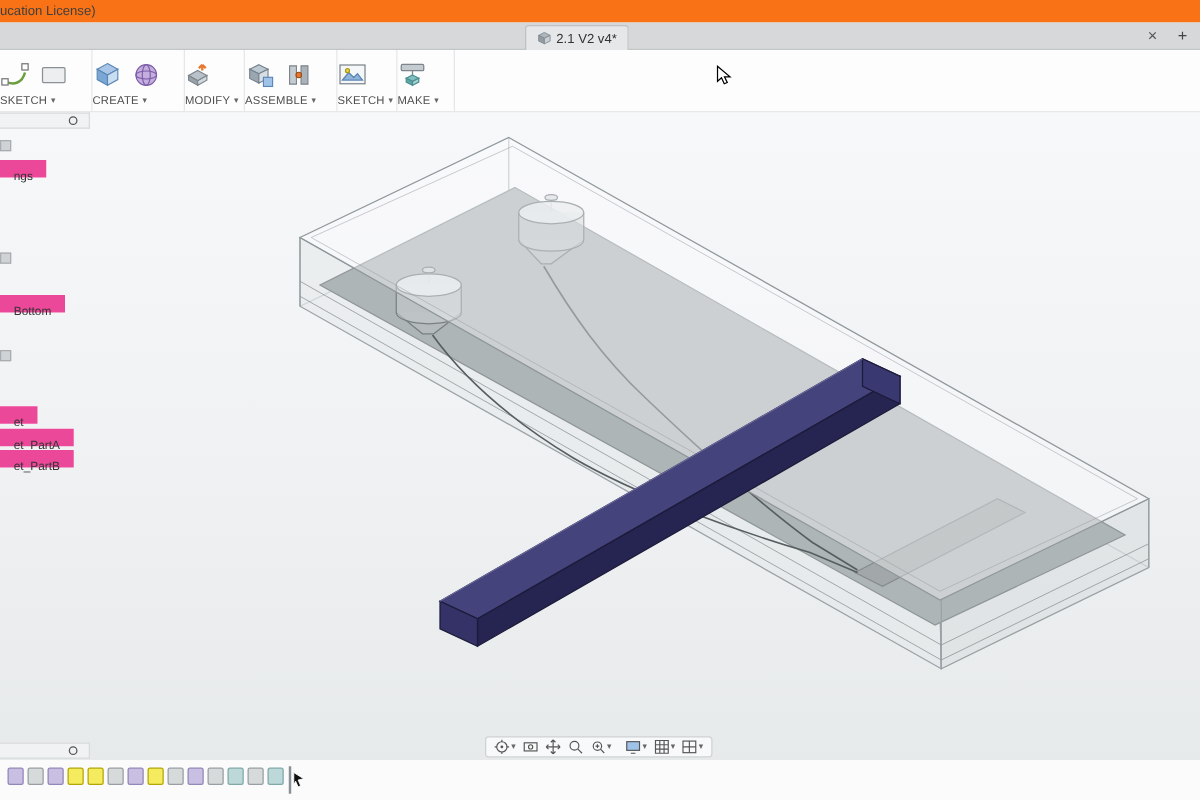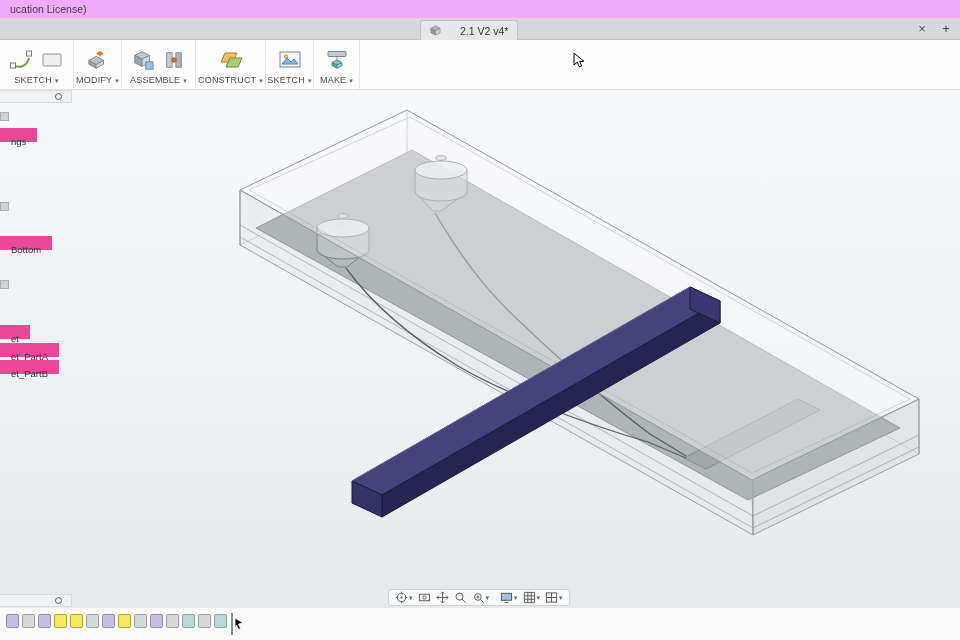--- a/index.html
+++ b/index.html
@@ -1,39 +1,39 @@
 <!DOCTYPE html>
 <html><head>
 <meta charset="utf-8">
 <style>
   *{margin:0;padding:0;box-sizing:border-box}
   html,body{width:960px;height:640px;overflow:hidden;background:#fff;
     font-family:"Liberation Sans",sans-serif;}
   #app{position:relative;width:960px;height:640px;background:#fff}
 
   
-  .titlebar{position:absolute;left:0;top:0;width:100%;height:18px;background:#f0abfc;
-    font-size:10.5px;color:#3f3f3f;line-height:18px;padding-left:10px}
+  .titlebar{position:absolute;left:0;top:0;width:100%;height:18px;background:#f97316;
+    font-size:10.5px;color:#3f3f3f;line-height:18px;padding-left:0}
 
   
   .tabstrip{position:absolute;left:0;top:18px;width:100%;height:22px;background:#d6d8d9;
     border-bottom:1px solid #c3c5c6}
   .tab{position:absolute;left:420px;top:2px;height:20px;background:#e5e7e8;
     border:1px solid #bfc1c2;border-bottom:none;border-radius:3px 3px 0 0;
-    display:flex;align-items:center;gap:19px;padding:0 9px;font-size:10.5px;color:#333}
+    display:flex;align-items:center;gap:4px;padding:0 9px;font-size:10.5px;color:#333}
   .tabclose{position:absolute;right:28px;top:0;width:20px;height:22px;text-align:center;
     line-height:21px;font-size:13px;color:#555}
   .tabadd{position:absolute;right:4px;top:0;width:20px;height:22px;text-align:center;
     line-height:21px;font-size:13px;color:#444}
 
   
   .toolbar{position:absolute;left:0;top:40px;width:100%;height:50px;background:#fdfdfe;
     border-bottom:1px solid #e0e1e2;display:flex;align-items:stretch}
   .tgroup{height:100%;border-right:1px solid #e6e7e8;display:flex;flex-direction:column;
-    align-items:center;justify-content:space-between;padding:4px 0 3px}
+    align-items:flex-start;justify-content:space-between;padding:4px 0 3px}
   .ticons{display:flex;gap:7px;align-items:center;flex:1}
   .tbico{display:inline-flex;align-items:center;justify-content:center}
   .tlabel{font-size:9px;color:#4d4d4d;display:flex;gap:3px;align-items:center;
     letter-spacing:.2px;padding-bottom:1px;white-space:nowrap}
   .caret{font-size:7px;color:#666;line-height:1}
   .selbox{width:24px;height:22px;background:#2fa8de;border:1px solid #1c7fb0;
     display:flex;align-items:center;justify-content:center;border-radius:2px}
 
   
   .canvas{position:absolute;left:0;top:90px;width:960px;height:518px;
@@ -108,20 +108,42 @@
               <rect x="3" y="5" width="18" height="12" rx="1" fill="#eceeef" stroke="#8a9094"></rect>
             </svg>
         </span>
       </div>
       <div class="tlabel">
         <span>SKETCH</span>
           <span class="caret">▾</span>
       </div>
     </div>
 
+    <div class="tgroup" style="width:74px">
+      <div class="ticons">
+        <span class="tbico">
+          <svg width="24" height="22" viewBox="0 0 24 24">
+              <path d="M12 2l9 5-9 5-9-5Z" fill="#a9c6e8" stroke="#5b87b5"></path>
+              <path d="M3 7v9l9 5v-9Z" fill="#7ba7d4" stroke="#5b87b5"></path>
+              <path d="M21 7v9l-9 5v-9Z" fill="#cadef2" stroke="#5b87b5"></path>
+            </svg>
+        </span>
+        <span class="tbico">
+          <svg width="24" height="22" viewBox="0 0 24 24">
+              <circle cx="12" cy="12" r="9" fill="#c3aede" stroke="#7d5da8"></circle>
+              <ellipse cx="12" cy="12" rx="9" ry="3.5" fill="none" stroke="#7d5da8"></ellipse>
+              <ellipse cx="12" cy="12" rx="3.5" ry="9" fill="none" stroke="#7d5da8"></ellipse>
+            </svg>
+        </span>
+      </div>
+      <div class="tlabel">
+        <span>CREATE</span>
+          <span class="caret">▾</span>
+      </div>
+    </div>
 
     <div class="tgroup" style="width:48px">
       <div class="ticons">
         <span class="tbico">
           <svg width="24" height="22" viewBox="0 0 24 24">
               <path d="M10 8l8 4.5-8 4.5-8-4.5Z" fill="#b9c2c9" stroke="#7d858b"></path>
               <path d="M2 12.5v4l8 4.5v-4Z" fill="#98a2a9" stroke="#7d858b"></path>
               <path d="M18 12.5v4l-8 4.5v-4Z" fill="#d2d9de" stroke="#7d858b"></path>
               <path d="M14 8V3m0 0l-3 3m3-3l3 3" stroke="#e8762d" stroke-width="2" fill="none"></path>
             </svg>
@@ -150,34 +172,20 @@
               <circle cx="12" cy="12" r="2.4" fill="#e8762d" stroke="#9c4c15"></circle>
             </svg>
         </span>
       </div>
       <div class="tlabel">
         <span>ASSEMBLE</span>
           <span class="caret">▾</span>
       </div>
     </div>
 
-    <div class="tgroup" style="width:70px">
-      <div class="ticons">
-        <span class="tbico">
-          <svg width="26" height="22" viewBox="0 0 26 22">
-              <path d="M7 4h12l-4 9H3Z" fill="#efc06a" stroke="#b07f22"></path>
-              <path d="M12 9h12l-4 9H8Z" fill="#a9c96c" stroke="#6e8f2c" fill-opacity=".9"></path>
-            </svg>
-        </span>
-      </div>
-      <div class="tlabel">
-        <span>CONSTRUCT</span>
-          <span class="caret">▾</span>
-      </div>
-    </div>
 
 
     <div class="tgroup" style="width:48px">
       <div class="ticons">
         <span class="tbico">
           <svg width="24" height="22" viewBox="0 0 24 22">
               <rect x="2" y="3" width="20" height="15" fill="#f4f6f7" stroke="#7d858b"></rect>
               <path d="M4 15l5-6 4 4 3-3 4 5Z" fill="#8fb3d9" stroke="#5b87b5"></path>
               <circle cx="8" cy="7.5" r="1.6" fill="#ecd84f" stroke="#a89a1f"></circle>
             </svg>

